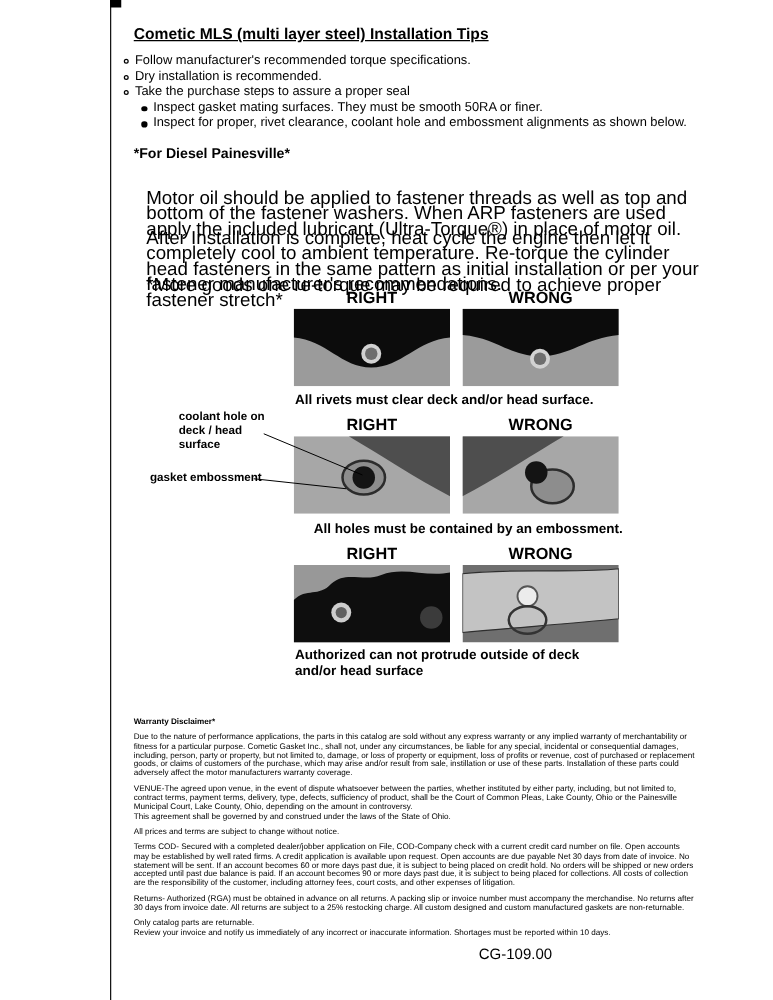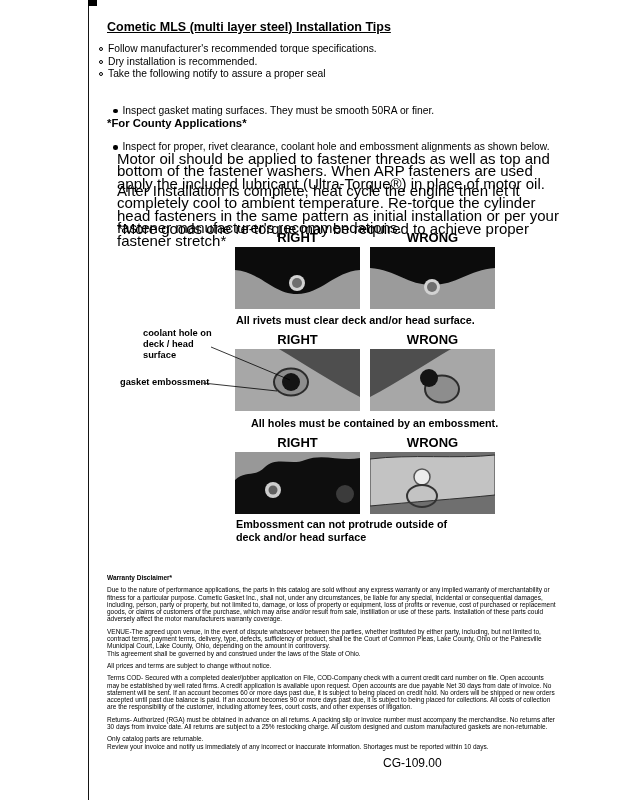--- a/index.html
+++ b/index.html
@@ -7,21 +7,21 @@
   body { font-family:"Liberation Sans", sans-serif; color:#000; }
   .page { position:relative; width:618px; height:800px; background:#fff; overflow:hidden; }
   .left-rule { position:absolute; left:88px; top:0; width:1px; height:800px; background:#151515; }
   .corner-mark { position:absolute; left:88px; top:0; width:9px; height:6px; background:#000; }
 
   .title { position:absolute; left:107px; top:20px; font-size:12.5px; font-weight:bold; text-decoration:underline; }
 
   .tips { position:absolute; left:99px; top:43px; width:470px; font-size:10.3px; line-height:12.6px; }
   .tip-row { display:flex; align-items:flex-start; }
   .marker-open { flex:0 0 auto; width:4px; height:4px; border:1px solid #000; border-radius:50%; margin:4px 5px 0 0; }
-  .tip-sub { margin-left:14px;margin-top:24px; }
+  .tip-sub { margin-left:14px; }
   .marker-filled { flex:0 0 auto; width:4.5px; height:4.5px; background:#000; border-radius:50%; margin:4px 5px 0 0; }
 
   .diesel-heading { position:absolute; left:107px; top:117px; font-size:11.3px; font-weight:bold; }
   .para { position:absolute; left:117px; width:452px; font-size:15px; line-height:12.4px;margin-top:16px; }
   .para1 { top:137px; }
   .para2 { top:169px; }
   .note  { top:207px; }
 
   .diagrams { position:absolute; left:107px; top:228px; width:470px; height:325px;font-weight:bold; }
   .diag-header { position:absolute; width:125px; text-align:center; font-size:13px; }
@@ -51,33 +51,33 @@
     <div class="tip-row">
       <span class="marker-open"></span>
       <span>Follow manufacturer's recommended torque specifications.</span>
     </div>
     <div class="tip-row">
       <span class="marker-open"></span>
       <span>Dry installation is recommended.</span>
     </div>
     <div class="tip-row">
       <span class="marker-open"></span>
-      <span>Take the following notify to assure a proper seal</span>
+      <span>Take the purchase steps to assure a proper seal</span>
     </div>
     <div class="tip-row tip-sub">
       <span class="marker-filled"></span>
       <span>Inspect gasket mating surfaces.  They must be smooth 50RA or finer.</span>
     </div>
     <div class="tip-row tip-sub">
       <span class="marker-filled"></span>
       <span>Inspect for proper, rivet clearance, coolant hole and embossment alignments as shown below.</span>
     </div>
   </div>
 
-  <div class="diesel-heading">*For County Applications*</div>
+  <div class="diesel-heading">*For Diesel Painesville*</div>
   <div class="para para1">Motor oil should be applied to fastener threads as well as top and bottom of the fastener washers. When ARP fasteners are used apply the included lubricant (Ultra-Torque®) in place of motor oil.</div>
   <div class="para para2">After Installation is complete, heat cycle the engine then let it completely cool to ambient temperature. Re-torque the cylinder head fasteners in the same pattern as initial installation or per your fastener manufacturer's recommendations.</div>
   <div class="para note">*More goods one re-torque may be required to achieve proper fastener stretch*</div>
 
   <div class="diagrams">
 
     <div class="diag-header" style="left:128px; top:2px;">RIGHT</div>
     <div class="diag-header" style="left:263px; top:2px;">WRONG</div>
     <div class="diag-img" style="left:128px; top:19px;">
       <svg viewBox="0 0 125 62" xmlns="http://www.w3.org/2000/svg">
@@ -131,21 +131,21 @@
       </svg>
     </div>
     <div class="diag-img" style="left:263px; top:224px;">
       <svg viewBox="0 0 125 62" xmlns="http://www.w3.org/2000/svg">
         <rect width="125" height="62" fill="#6f6f6f"></rect>
         <path d="M0,7 C40,2 88,7 125,3 V43 C86,47 42,50 0,54 Z" fill="#c3c3c3" stroke="#2e2e2e" stroke-width="1"></path>
         <circle cx="52" cy="25" r="8" fill="#ececec" stroke="#555555" stroke-width="1.5"></circle>
         <ellipse cx="52" cy="44" rx="15" ry="11" fill="none" stroke="#333333" stroke-width="2"></ellipse>
       </svg>
     </div>
-    <div class="diag-caption" style="left:129px; top:290px; width:235px;">Embossment can not protrude outside of deck and/or head surface</div>
+    <div class="diag-caption" style="left:129px; top:290px; width:235px;">Authorized can not protrude outside of deck and/or head surface</div>
 
     <svg class="connector-svg" viewBox="0 0 470 325" xmlns="http://www.w3.org/2000/svg">
       <line x1="104" y1="119" x2="183" y2="152" stroke="#000" stroke-width="0.8"></line>
       <line x1="96" y1="155" x2="170" y2="163" stroke="#000" stroke-width="0.8"></line>
     </svg>
   </div>
 
   <div class="disclaimer">
     <div class="disclaimer-heading">Warranty Disclaimer*</div>
     <div class="disc-para">Due to the nature of performance applications, the parts in this catalog are sold without any express warranty or any implied warranty of merchantability or fitness for a particular purpose.  Cometic Gasket Inc., shall not, under any circumstances, be liable for any special, incidental or consequential damages, including, person, party or property, but not limited to, damage, or loss of property or equipment, loss of profits or revenue, cost of purchased or replacement goods, or claims of customers of the purchase, which may arise and/or result from sale, instillation or use of these parts.  Installation of these parts could adversely affect the motor manufacturers warranty coverage.</div>

